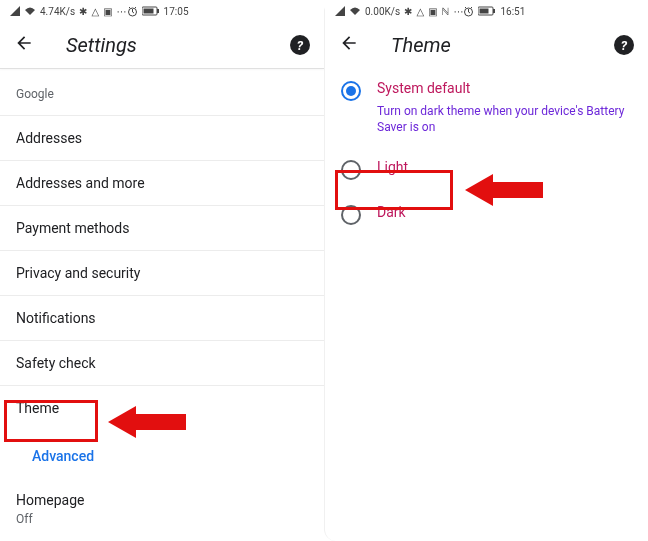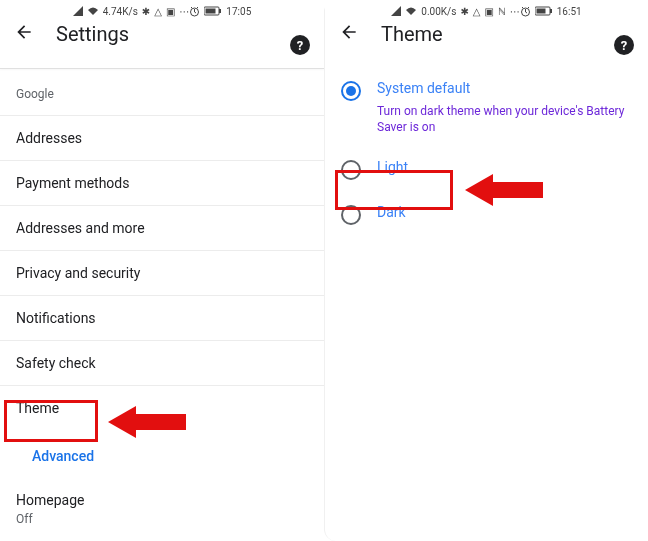--- a/index.html
+++ b/index.html
@@ -16,34 +16,36 @@
     width: 324px;
     height: 541px;
     position: relative;
     background: #fff;
   }
   .phone + .phone { border-left: 1px solid #f0f0f0; border-radius: 12px; }
   .status-bar {
     height: 22px;
     display: flex;
     align-items: center;
-    justify-content: center;
+    justify-content: flex-start;
     padding: 0 10px;
     font-size: 10px;
     color: #444;
     background: #fff;
   }
   .status-left, .status-right { display: flex; align-items: center; gap: 4px; }
   .status-ic { display: inline-flex; align-items: center; }
   .header {
     height: 46px;
     display: flex;
+    align-items: center;
     padding: 0 14px;
-    gap: 22px;
+    gap: 32px;
     position: relative;
+    font-style: italic;
   }
   .header .title {
     font-size: 20px;
     font-weight: 400;
   }
   .help-icon {
     position: absolute;
     right: 14px;
     top: 50%;
     transform: translateY(-50%);
@@ -109,21 +111,21 @@
     border-color: #1a73e8;
   }
   .radio-row.selected .radio::after {
     content: "";
     position: absolute;
     width: 10px; height: 10px;
     background: #1a73e8;
     border-radius: 50%;
     top: 3px; left: 3px;
   }
-  .radio-row .text .label { color: #3b82f6; }
+  .radio-row .text .label { color: #be185d; }
   .radio-row .text .sub {
     font-size: 12px;
     color: #6d28d9;
     margin-top: 8px;
     line-height: 1.3;
   }
 </style>
 </head>
 <body>
 
@@ -177,24 +179,24 @@
   <div class="divider-top"></div>
 
   <div class="list">
     <div class="row">
       <div class="sub">Google</div>
     </div>
     <div class="row">
       <div>Addresses</div>
     </div>
     <div class="row">
+      <div>Addresses and more</div>
+    </div>
+    <div class="row">
       <div>Payment methods</div>
-    </div>
-    <div class="row">
-      <div>Addresses and more</div>
     </div>
     <div class="row">
       <div>Privacy and security</div>
     </div>
     <div class="row">
       <div>Notifications</div>
     </div>
     <div class="row">
       <div>Safety check</div>
     </div>

